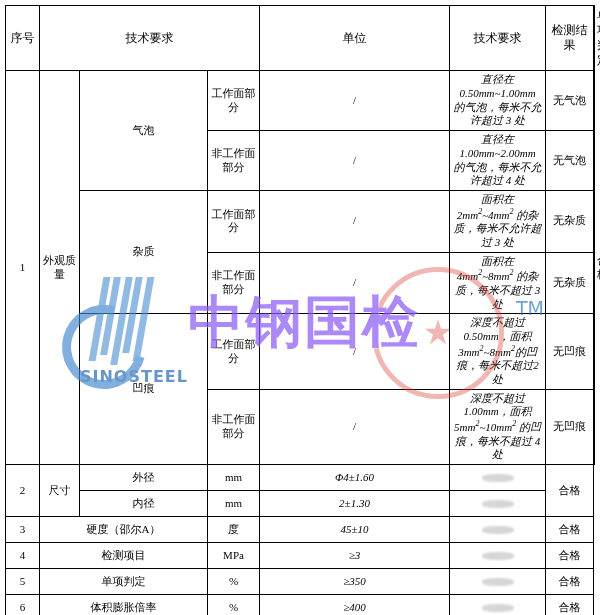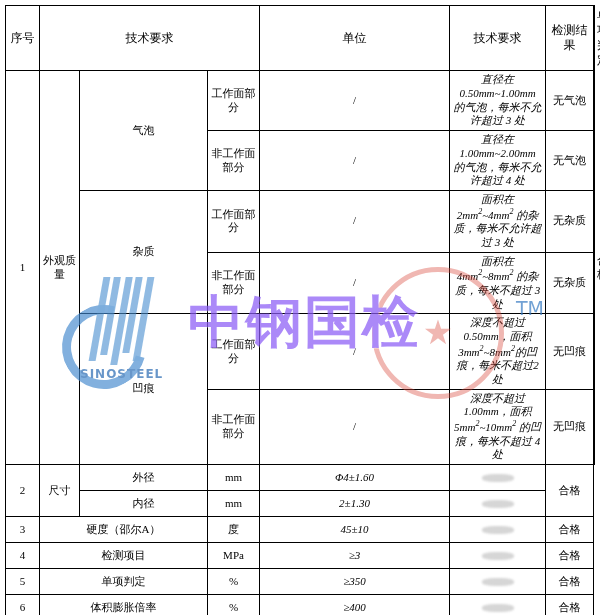--- a/index.html
+++ b/index.html
@@ -91,21 +91,21 @@
     font-weight: bold;
     color: #8b5cf6;
     letter-spacing: 2px;
     font-family: "DejaVu Sans", sans-serif;
     text-shadow: 1px 1px 0 rgba(255,255,255,0.35);
   }
   .wm-sino {
     position: absolute;
     left: 40px;
     top: 92px;
-    font-size: 12px;
+    font-size: 16px;
     font-weight: bold;
     color: #2f6fb5;
     letter-spacing: 1px;
     font-family: "DejaVu Sans", sans-serif;
   }
   .wm-tm {
     position: absolute;
     left: 476px;
     top: 22px;
     font-size: 19px;

